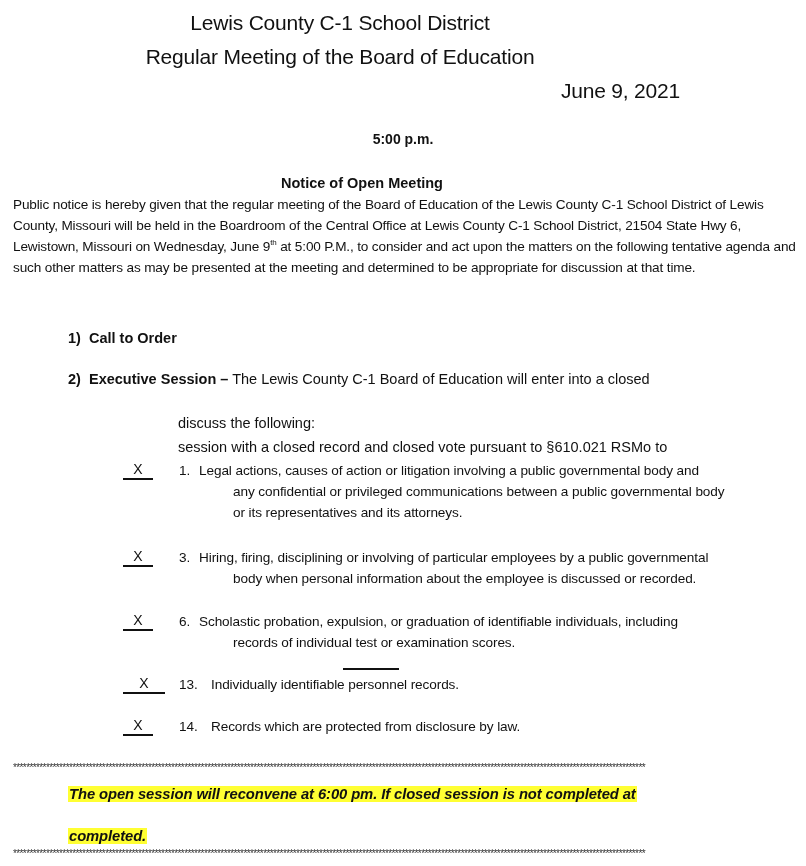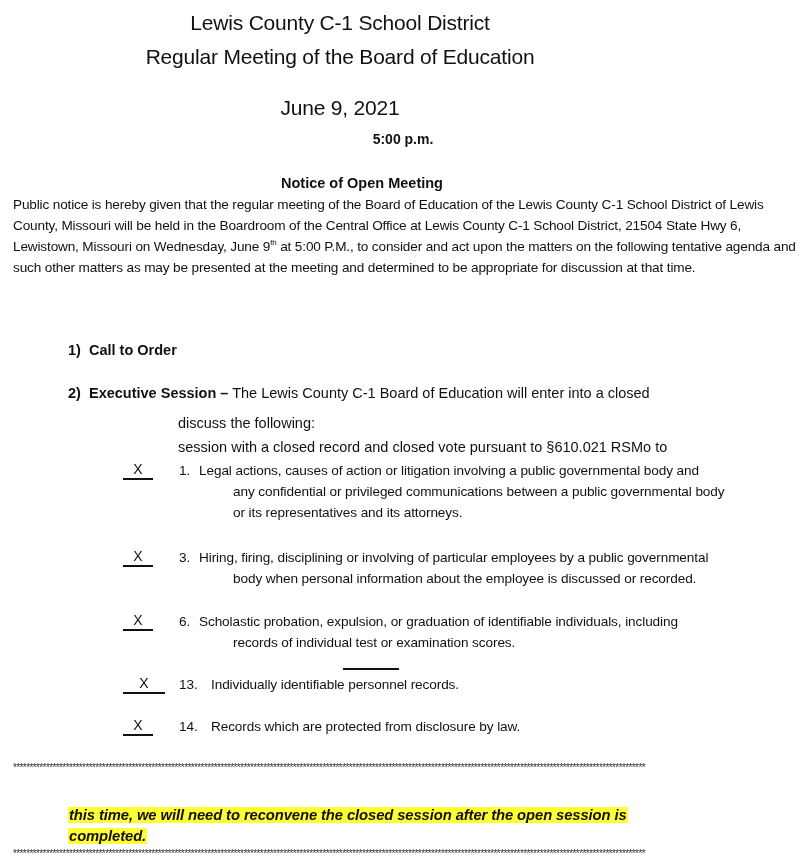--- a/index.html
+++ b/index.html
@@ -56,32 +56,32 @@
     .highlight-block span.hl {
       background: #ffff33; box-decoration-break: clone; -webkit-box-decoration-break: clone;
       padding: 0 1px;
     }
   </style>
 </head>
 <body>
 
 <div class="title-line" style="top:10px;">Lewis County C-1 School District</div>
 <div class="title-line" style="top:44px;">Regular Meeting of the Board of Education</div>
-<div class="title-line" style="top:95px;">June 9, 2021</div>
+<div class="title-line" style="top:78px;text-align:right;">June 9, 2021</div>
 <div class="time">5:00 p.m.</div>
 
 <div class="notice-heading">Notice of Open Meeting</div>
 <div class="notice-body"><span>Public notice is hereby given that the regular meeting of the Board of Education of the Lewis County C-1 School District of Lewis County, Missouri will be held in the Boardroom of the Central Office at Lewis County C-1 School District, 21504 State Hwy 6, Lewistown, Missouri on Wednesday, June 9</span><sup>th</sup><span> at 5:00 P.M., to consider and act upon the matters on the following tentative agenda and such other matters as may be presented at the meeting and determined to be appropriate for discussion at that time.</span></div>
 
-<div class="agenda-item" style="left:68px; top:342px;">
+<div class="agenda-item" style="left:68px; top:330px;">
   <span>1)</span>&nbsp;
   <span>Call to Order</span>
 </div>
 
-<div class="agenda-item" style="left:68px; top:385px;">
+<div class="agenda-item" style="left:68px; top:371px;">
   <span>2)</span>&nbsp;
   <span>Executive Session –</span><span class="exec-desc"> The Lewis County C-1 Board of Education will enter into a closed</span>
 </div>
 <div class="exec-cont" style="top:392px;margin-top:45px;">session with a closed record and closed vote pursuant to §610.021 RSMo to</div>
 <div class="exec-cont" style="top:413px;">discuss the following:</div>
 
 <div class="mark" style="top:461px;">X</div>
 <div class="sub-row" style="top:460px;">
   <span class="sub-num">1.</span>
   <span class="sub-text-first">Legal actions, causes of action or litigation involving a public governmental body and</span>
@@ -121,18 +121,18 @@
 
 <div class="mark" style="top:717px;">X</div>
 <div class="sub-row" style="top:716px;">
   <span class="sub-num">14.</span>
   <span class="sub-text-first two">Records which are protected from disclosure by law.</span>
 </div>
 
 <div class="stars" style="top:763px;">************************************************************************************************************************************************************************************************</div>
 
 <div class="highlight-block">
+  <span class="hl">The open session will reconvene at 6:00 pm. If closed session is not completed at</span><br>
   <br>
-  <span class="hl">this time, we will need to reconvene the closed session after the open session is</span><br>
   <span class="hl">completed.</span>
 </div>
 
 <div class="stars" style="top:849px;">************************************************************************************************************************************************************************************************</div>
 
 </body></html>

